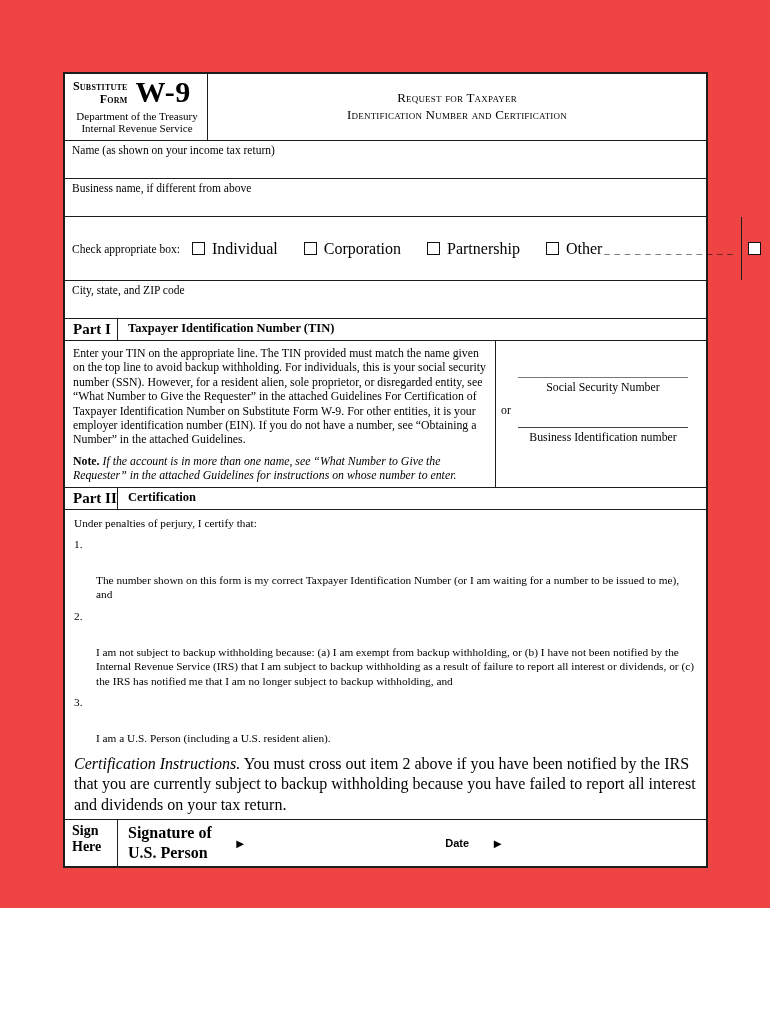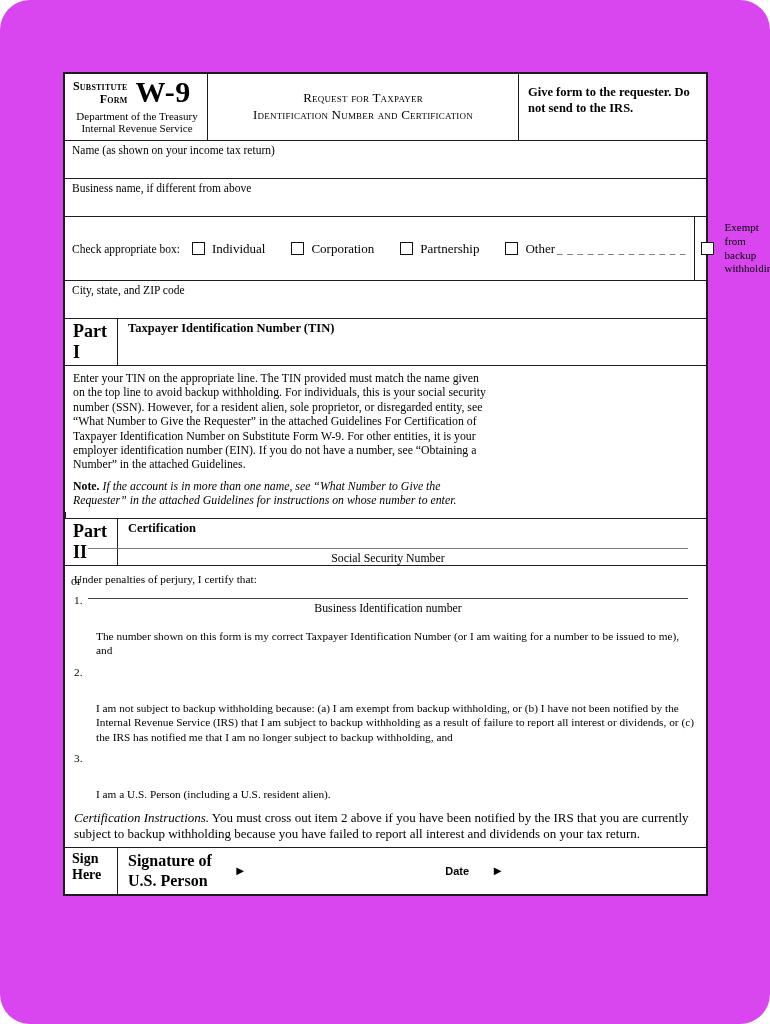--- a/index.html
+++ b/index.html
@@ -1,24 +1,23 @@
 <!DOCTYPE html>
 <html><head>
 <meta charset="utf-8">
 <style>
   * { margin:0; padding:0; box-sizing:border-box; }
   html,body { background:#ffffff; }
   .page {
     position:relative;
-    width:770px; height:1024px;
-    background:#d946ef;
+    width:770px; height:908px;
+    background:#ef4444;
     font-family:"Liberation Serif", serif;
     color:#000;
     overflow:hidden;
-    border-radius:30px;
   }
   .form-table {
     position:absolute; left:63px; top:72px; width:645px;
     border:2px solid #1d1d1d;
     background:#fff;
   }
   .row { display:flex; align-items:stretch; }
   .row + .row { border-top:1.5px solid #1d1d1d; }
   .cell { padding:3px 7px; }
   .cell + .cell { border-left:1.5px solid #1d1d1d; }
@@ -43,53 +42,53 @@
 
   
   .check-row { min-height:36px; }
   .c-checks { flex:1; display:flex; align-items:center; padding:4px 7px; }
   .check-lead { font-size:11.5px; margin-right:12px; white-space:nowrap; }
   .cb-group { display:flex; align-items:center; margin-right:26px; }
   .cb-box {
     width:13px; height:13px; border:1.8px solid #111; background:#fff;
     display:inline-block; margin-right:7px; flex:0 0 auto; cursor:pointer;
   }
-  .cb-label { font-size:13px; white-space:nowrap; }
+  .cb-label { font-size:16px; white-space:nowrap; }
   .other-blank { font-size:11px; letter-spacing:1px; margin-left:2px; white-space:nowrap; }
   .c-exempt { width:137px; display:flex; align-items:center; padding:4px 6px; }
   .exempt-label { font-size:11px; line-height:1.25; margin-left:4px; }
 
   
   .part-row { min-height:22px; }
-  .c-partlabel { width:52px; font-weight:bold; font-size:18px; padding:2px 0 2px 8px; }
+  .c-partlabel { width:52px; font-weight:bold; font-size:15px; padding:2px 0 2px 8px; }
   .c-parttitle { flex:1; font-weight:bold; font-size:12.5px; padding:2px 10px; }
 
   
-  .p1-body { min-height:132px;flex-direction:column; }
+  .p1-body { min-height:132px; }
   .c-tin-text { width:430px; padding:5px 8px 4px 8px; }
   .tin-par { font-size:11.8px; line-height:1.22; text-align:left; }
   .tin-note { font-size:11.8px; line-height:1.22; margin-top:7px; font-style:italic; }
   .tin-note b { font-style:normal; font-weight:bold; }
   .c-tin-numbers { flex:1; position:relative; }
   .num-group { position:absolute; left:22px; right:18px; }
   .ssn-group { top:36px; }
   .ein-group { top:86px; }
   .num-line { border-top:1.6px solid #777; width:100%; }
   .num-line.dark { border-top-color:#444; }
   .num-caption { text-align:center; font-size:11.8px; margin-top:2px; }
   .or-word { position:absolute; left:5px; top:62px; font-size:11.8px; }
 
   
   .p2-body { min-height:160px; }
   .c-cert { flex:1; padding:6px 9px 4px 9px; }
   .cert-par { font-size:11.3px; line-height:1.28; }
   .cert-item { display:flex; margin-top:7px; }
   .cert-num { width:22px; flex:0 0 auto; font-size:11.3px; line-height:1.28; }
   .cert-text { flex:1; font-size:11.3px; line-height:1.28; padding-right:2px;margin-top:36px; }
-  .cert-instr { margin-top:8px; font-size:13px; line-height:1.28; }
+  .cert-instr { margin-top:8px; font-size:16px; line-height:1.28; }
   .cert-instr .ital { font-style:italic; }
 
   
   .sign-row { min-height:38px; }
   .c-sign { width:52px; font-weight:bold; font-size:14px; line-height:1.15; padding:3px 0 3px 7px; }
   .c-signature { flex:1; display:flex; align-items:center; padding:3px 10px; }
   .sig-label { font-family:Liberation Serif, serif; font-weight:bold; font-size:16px; line-height:1.25; }
   .arrow { font-size:13px; margin-left:22px; line-height:1; }
   .date-group { display:flex; align-items:center; margin-left:auto; margin-right:112px; }
   .date-label { font-family:"Liberation Sans", sans-serif; font-weight:bold; font-size:11px; }
@@ -117,23 +116,20 @@
         </div>
         <div class="dept">
           <div>Department of the Treasury</div>
           <div>Internal Revenue Service</div>
         </div>
       </div>
       <div class="cell c-title">
         <div class="title-line">Request for Taxpayer</div>
         <div class="title-line">Identification Number and Certification</div>
       </div>
-      <div class="cell c-give">
-        <span class="give-text">Give form to the requester.  Do not send to the IRS.</span>
-      </div>
     </div>
 
     <div class="row field-row">
       <div class="cell field-cell">
         <div class="field-label">Name (as shown on your income tax return)</div>
       </div>
     </div>
 
     <div class="row field-row">
       <div class="cell field-cell">

